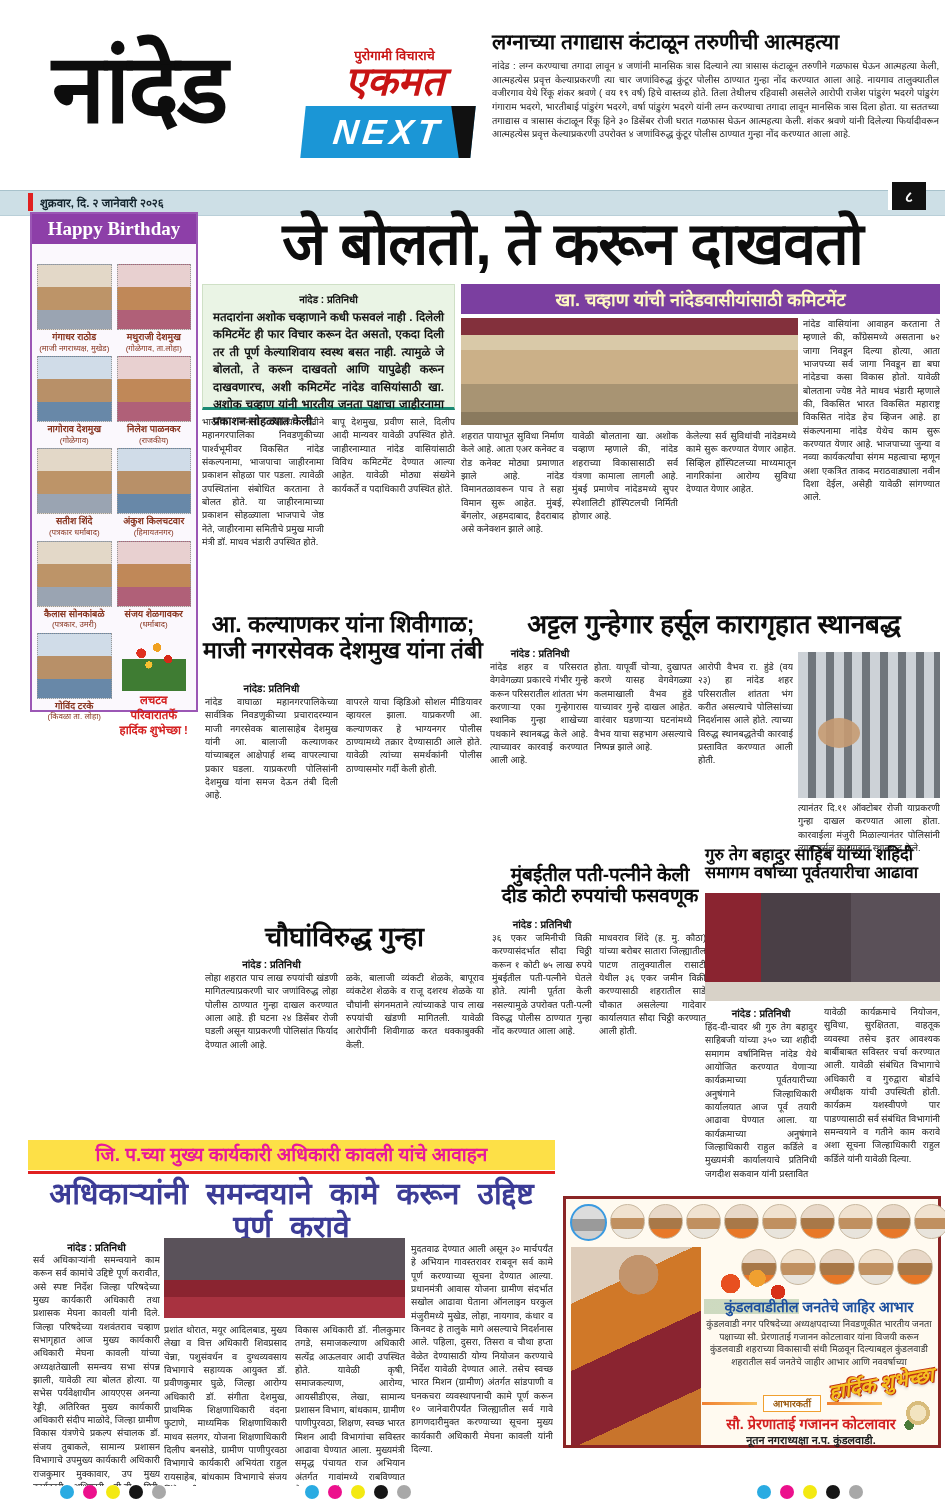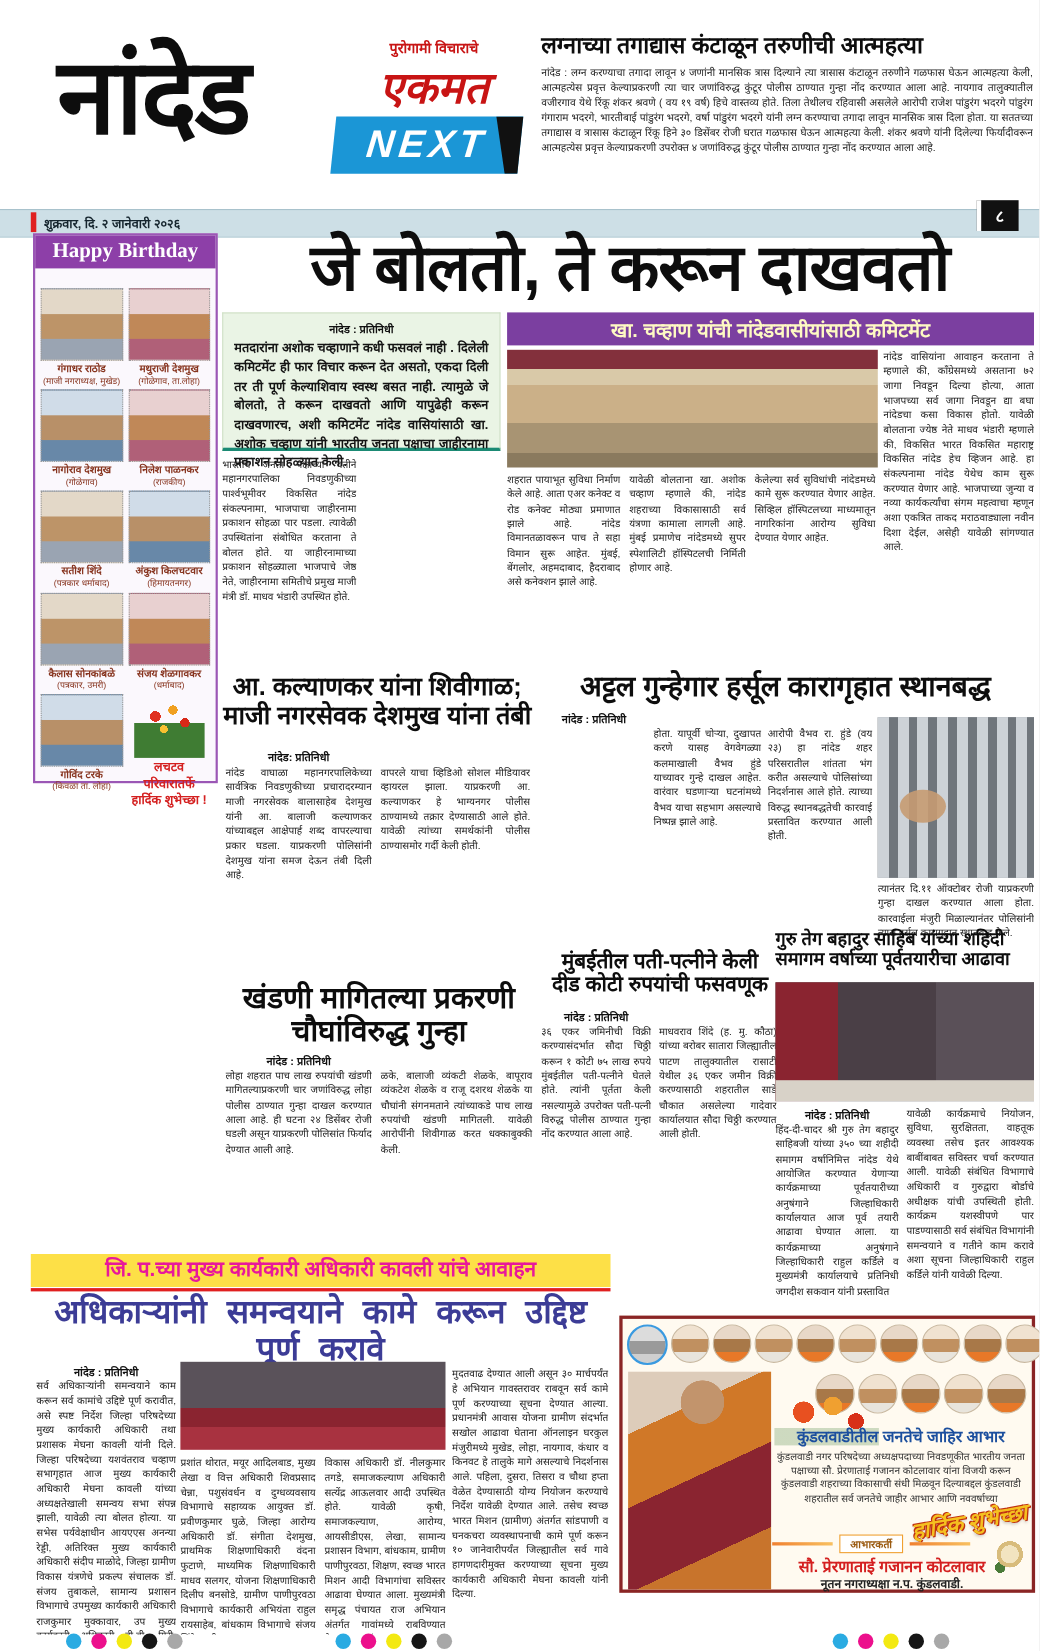--- a/index.html
+++ b/index.html
@@ -21,21 +21,21 @@
   .hl{font-weight:800;color:#0d0d0d;line-height:1.12;}
   .byline{font-weight:700;font-size:10px;text-align:center;color:#111;}
   .col{font-size:9.2px;line-height:1.45;text-align:justify;overflow:hidden;color:#222;}
   .kicker{background:#7b3fa0;color:#fef9c3;font-weight:700;font-size:18px;display:flex;align-items:center;justify-content:center;}
   .green-box{background:#eaf4e5;border:1px solid #cfe0c6;border-bottom:3px solid #1b8a74;padding:7px 10px;box-sizing:border-box;}
   .intro{font-size:11.6px;font-weight:700;line-height:1.5;text-align:justify;color:#141414;margin-top:2px;}
   
   .bday{border:2px solid #9b57b5;background:#fbf8fd;box-sizing:border-box;}
   .bday-head{background:#8d3fa8;color:#fff;font-family:"Liberation Serif","DejaVu Serif",serif;
              font-weight:700;font-size:19px;text-align:center;height:30px;line-height:30px;}
-  .bgrid{display:grid;grid-template-columns:1fr 1fr;gap:3px 5px;padding:6px 5px;margin-top:12px;}
+  .bgrid{display:grid;grid-template-columns:1fr 1fr;gap:3px 5px;padding:20px 5px;}
   .bcell{text-align:center;}
   .bphoto{height:64px;border:1px dotted #999;margin-bottom:2px;background:linear-gradient(180deg,#e3d8c8 0 35%,#bd9468 35% 70%,#9aa4b2 70% 100%);}
   .bcell:nth-child(2n) .bphoto{background:linear-gradient(180deg,#e8d0d0 0 35%,#c08858 35% 70%,#b06078 70% 100%);}
   .bcell:nth-child(3n) .bphoto{background:linear-gradient(180deg,#d0dce8 0 35%,#b89068 35% 70%,#6888a8 70% 100%);}
   .bname{font-size:9.3px;font-weight:700;color:#87341f;line-height:1.25;}
   .bplace{font-size:8px;color:#87341f;line-height:1.2;}
   .bouquet{height:58px;margin:0 auto 2px;width:64px;background:
      radial-gradient(circle 8px at 30% 35%,#e03020 0 60%,transparent 61%),
      radial-gradient(circle 7px at 55% 25%,#f0a020 0 60%,transparent 61%),
      radial-gradient(circle 7px at 72% 45%,#d82818 0 60%,transparent 61%),
@@ -90,21 +90,21 @@
   .dots i:nth-child(3){background:#f3e912;}
   .dots i:nth-child(4){background:#161616;}
   .dots i:nth-child(5){background:#a8a8a8;}
 </style>
 </head>
 <body>
 
 <div class="page">
 
   <div class="abs m-city" style="left:52px;top:36px;">नांदेड</div>
-  <div class="abs m-tag" style="left:312px;top:34px;width:165px;">पुरोगामी विचाराचे</div>
+  <div class="abs m-tag" style="left:312px;top:46px;width:165px;">पुरोगामी विचाराचे</div>
   <div class="abs m-brand" style="left:312px;top:61px;width:165px;">एकमत</div>
   <div class="abs next-box" style="left:303px;top:106px;width:170px;height:52px;">
     <span class="next-text">NEXT</span>
   </div>
 
   <div class="abs hl" style="left:492px;top:30px;width:447px;font-size:21px;">लग्नाच्या तगाद्यास कंटाळून तरुणीची आत्महत्या</div>
   <div class="abs col" style="left:492px;top:59px;width:447px;height:128px;font-size:9.4px;">नांदेड : लग्न करण्याचा तगादा लावून ४ जणांनी मानसिक त्रास दिल्याने त्या त्रासास कंटाळून तरुणीने गळफास घेऊन आत्महत्या केली, आत्महत्येस प्रवृत्त केल्याप्रकरणी त्या चार जणांविरुद्ध कुंटूर पोलीस ठाण्यात गुन्हा नोंद करण्यात आला आहे. नायगाव तालुक्यातील वजीरगाव येथे रिंकू शंकर श्रवणे ( वय १९ वर्ष) हिचे वास्तव्य होते. तिला तेथीलच रहिवासी असलेले आरोपी राजेश पांडुरंग भदरगे पांडुरंग गंगाराम भदरगे, भारतीबाई पांडुरंग भदरगे, वर्षा पांडुरंग भदरगे यांनी लग्न करण्याचा तगादा लावून मानसिक त्रास दिला होता. या सततच्या तगाद्यास व त्रासास कंटाळून रिंकू हिने ३० डिसेंबर रोजी घरात गळफास घेऊन आत्महत्या केली. शंकर श्रवणे यांनी दिलेल्या फिर्यादीवरून आत्महत्येस प्रवृत्त केल्याप्रकरणी उपरोक्त ४ जणांविरुद्ध कुंटूर पोलीस ठाण्यात गुन्हा नोंद करण्यात आला आहे.</div>
 
   <div class="abs date-strip" style="left:0;top:190px;width:945px;height:24px;"></div>
   <div class="abs" style="left:28px;top:193px;width:5px;height:18px;background:#e02020;"></div>
@@ -166,44 +166,46 @@
         <div class="wish"><span>लचटव परिवारातर्फे</span><br><span>हार्दिक शुभेच्छा !</span></div>
       </div>
     </div>
   </div>
 
   <div class="abs green-box" style="left:202px;top:284px;width:253px;height:126px;">
     <div class="byline">नांदेड : प्रतिनिधी</div>
     <div class="intro">मतदारांना अशोक चव्हाणाने कधी फसवलं नाही . दिलेली कमिटमेंट ही फार विचार करून देत असतो, एकदा दिली तर ती पूर्ण केल्याशिवाय स्वस्थ बसत नाही. त्यामुळे जे बोलतो, ते करून दाखवतो आणि यापुढेही करून दाखवणारच, अशी कमिटमेंट नांदेड वासियांसाठी खा. अशोक चव्हाण यांनी भारतीय जनता पक्षाचा जाहीरनामा प्रकाशन सोहळ्यात केली.</div>
   </div>
   <div class="abs col" style="left:202px;top:416px;width:122px;height:186px;">भारतीय जनता पक्षाच्या वतीने महानगरपालिका निवडणुकीच्या पार्श्वभूमीवर विकसित नांदेड संकल्पनामा, भाजपाचा जाहीरनामा प्रकाशन सोहळा पार पडला. त्यावेळी उपस्थितांना संबोधित करताना ते बोलत होते. या जाहीरनामाच्या प्रकाशन सोहळ्याला भाजपाचे जेष्ठ नेते, जाहीरनामा समितीचे प्रमुख माजी मंत्री डॉ. माधव भंडारी उपस्थित होते.</div>
+  <div class="abs col" style="left:332px;top:416px;width:123px;height:186px;">बापू देशमुख, प्रवीण साले, दिलीप आदी मान्यवर यावेळी उपस्थित होते. जाहीरनाम्यात नांदेड वासियांसाठी विविध कमिटमेंट देण्यात आल्या आहेत. यावेळी मोठ्या संख्येने कार्यकर्ते व पदाधिकारी उपस्थित होते.</div>
 
   <div class="abs kicker" style="left:461px;top:284px;width:479px;height:30px;">खा. चव्हाण यांची नांदेडवासीयांसाठी कमिटमेंट</div>
   <div class="abs ph ph-lead" style="left:461px;top:318px;width:337px;height:107px;"></div>
   <div class="abs col" style="left:803px;top:318px;width:137px;height:288px;">नांदेड वासियांना आवाहन करताना ते म्हणाले की, काँग्रेसमध्ये असताना ७२ जागा निवडून दिल्या होत्या, आता भाजपच्या सर्व जागा निवडून द्या बघा नांदेडचा कसा विकास होतो. यावेळी बोलताना ज्येष्ठ नेते माधव भंडारी म्हणाले की, विकसित भारत विकसित महाराष्ट्र विकसित नांदेड हेच व्हिजन आहे. हा संकल्पनामा नांदेड येथेच काम सुरू करण्यात येणार आहे. भाजपाच्या जुन्या व नव्या कार्यकर्त्यांचा संगम महत्वाचा म्हणून अशा एकत्रित ताकद मराठवाड्याला नवीन दिशा देईल, असेही यावेळी सांगण्यात आले.</div>
   <div class="abs col" style="left:461px;top:430px;width:103px;height:172px;">शहरात पायाभूत सुविधा निर्माण केले आहे. आता एअर कनेक्ट व रोड कनेक्ट मोठ्या प्रमाणात झाले आहे. नांदेड विमानतळावरून पाच ते सहा विमान सुरू आहेत. मुंबई, बेंगलोर, अहमदाबाद, हैदराबाद असे कनेक्शन झाले आहे.</div>
   <div class="abs col" style="left:572px;top:430px;width:106px;height:172px;">यावेळी बोलताना खा. अशोक चव्हाण म्हणाले की, नांदेड शहराच्या विकासासाठी सर्व यंत्रणा कामाला लागली आहे. मुंबई प्रमाणेच नांदेडमध्ये सुपर स्पेशालिटी हॉस्पिटलची निर्मिती होणार आहे.</div>
   <div class="abs col" style="left:686px;top:430px;width:110px;height:172px;">केलेल्या सर्व सुविधांची नांदेडमध्ये कामे सुरू करण्यात येणार आहेत. सिव्हिल हॉस्पिटलच्या माध्यमातून नागरिकांना आरोग्य सुविधा देण्यात येणार आहेत.</div>
 
   <div class="abs hl" style="left:202px;top:612px;width:282px;font-size:23px;text-align:center;">
     <span>आ. कल्याणकर यांना शिवीगाळ;</span><br><span>माजी नगरसेवक देशमुख यांना तंबी</span>
   </div>
   <div class="abs byline" style="left:205px;top:681px;width:133px;">नांदेड: प्रतिनिधी</div>
   <div class="abs col" style="left:205px;top:696px;width:133px;height:186px;">नांदेड वाघाळा महानगरपालिकेच्या सार्वत्रिक निवडणुकीच्या प्रचारादरम्यान माजी नगरसेवक बालासाहेब देशमुख यांनी आ. बालाजी कल्याणकर यांच्याबद्दल आक्षेपार्ह शब्द वापरल्याचा प्रकार घडला. याप्रकरणी पोलिसांनी देशमुख यांना समज देऊन तंबी दिली आहे.</div>
   <div class="abs col" style="left:346px;top:696px;width:136px;height:186px;">वापरले याचा व्हिडिओ सोशल मीडियावर व्हायरल झाला. याप्रकरणी आ. कल्याणकर हे भाग्यनगर पोलीस ठाण्यामध्ये तक्रार देण्यासाठी आले होते. यावेळी त्यांच्या समर्थकांनी पोलीस ठाण्यासमोर गर्दी केली होती.</div>
 
   <div class="abs hl" style="left:488px;top:610px;width:452px;font-size:26px;text-align:center;">अट्टल गुन्हेगार हर्सूल कारागृहात स्थानबद्ध</div>
   <div class="abs byline" style="left:490px;top:646px;width:100px;">नांदेड : प्रतिनिधी</div>
+  <div class="abs col" style="left:490px;top:661px;width:98px;height:197px;">नांदेड शहर व परिसरात वेगवेगळ्या प्रकारचे गंभीर गुन्हे करून परिसरातील शांतता भंग करणाऱ्या एका गुन्हेगारास स्थानिक गुन्हा शाखेच्या पथकाने स्थानबद्ध केले आहे. त्याच्यावर कारवाई करण्यात आली आहे.</div>
   <div class="abs col" style="left:594px;top:661px;width:98px;height:197px;">होता. यापूर्वी चोऱ्या, दुखापत करणे यासह वेगवेगळ्या कलमाखाली वैभव हुंडे याच्यावर गुन्हे दाखल आहेत. वारंवार घडणाऱ्या घटनांमध्ये वैभव याचा सहभाग असल्याचे निष्पन्न झाले आहे.</div>
   <div class="abs col" style="left:698px;top:661px;width:95px;height:197px;">आरोपी वैभव रा. हुंडे (वय २३) हा नांदेड शहर परिसरातील शांतता भंग करीत असल्याचे पोलिसांच्या निदर्शनास आले होते. त्याच्या विरुद्ध स्थानबद्धतेची कारवाई प्रस्तावित करण्यात आली होती.</div>
   <div class="abs ph ph-jail" style="left:798px;top:652px;width:142px;height:146px;"></div>
   <div class="abs col" style="left:798px;top:802px;width:142px;height:56px;">त्यानंतर दि.११ ऑक्टोबर रोजी याप्रकरणी गुन्हा दाखल करण्यात आला होता. कारवाईला मंजुरी मिळाल्यानंतर पोलिसांनी त्यास हर्सूल कारागृहात स्थानबद्ध केले.</div>
 
   <div class="abs hl" style="left:202px;top:892px;width:285px;font-size:27px;text-align:center;">
-    <span>खंडणी मागितल्या प्रकरणी</span><br><span>चौघांविरुद्ध गुन्हा</span>
+    <br><span>चौघांविरुद्ध गुन्हा</span>
   </div>
   <div class="abs byline" style="left:205px;top:957px;width:133px;">नांदेड : प्रतिनिधी</div>
   <div class="abs col" style="left:205px;top:972px;width:133px;height:162px;">लोहा शहरात पाच लाख रुपयांची खंडणी मागितल्याप्रकरणी चार जणांविरुद्ध लोहा पोलीस ठाण्यात गुन्हा दाखल करण्यात आला आहे. ही घटना २४ डिसेंबर रोजी घडली असून याप्रकरणी पोलिसांत फिर्याद देण्यात आली आहे.</div>
   <div class="abs col" style="left:346px;top:972px;width:138px;height:162px;">ळके, बालाजी व्यंकटी शेळके, बापूराव व्यंकटेश शेळके व राजू दशरथ शेळके या चौघांनी संगनमताने त्यांच्याकडे पाच लाख रुपयांची खंडणी मागितली. यावेळी आरोपींनी शिवीगाळ करत धक्काबुक्की केली.</div>
 
   <div class="abs hl" style="left:492px;top:864px;width:216px;font-size:19px;text-align:center;">
     <span>मुंबईतील पती-पत्नीने केली</span><br><span>दीड कोटी रुपयांची फसवणूक</span>
   </div>
   <div class="abs byline" style="left:492px;top:917px;width:100px;">नांदेड : प्रतिनिधी</div>
   <div class="abs col" style="left:492px;top:932px;width:100px;height:202px;">३६ एकर जमिनीची विक्री करण्यासंदर्भात सौदा चिठ्ठी करून १ कोटी ७५ लाख रुपये मुंबईतील पती-पत्नीने घेतले होते. त्यांनी पूर्तता केली नसल्यामुळे उपरोक्त पती-पत्नी विरुद्ध पोलीस ठाण्यात गुन्हा नोंद करण्यात आला आहे.</div>

